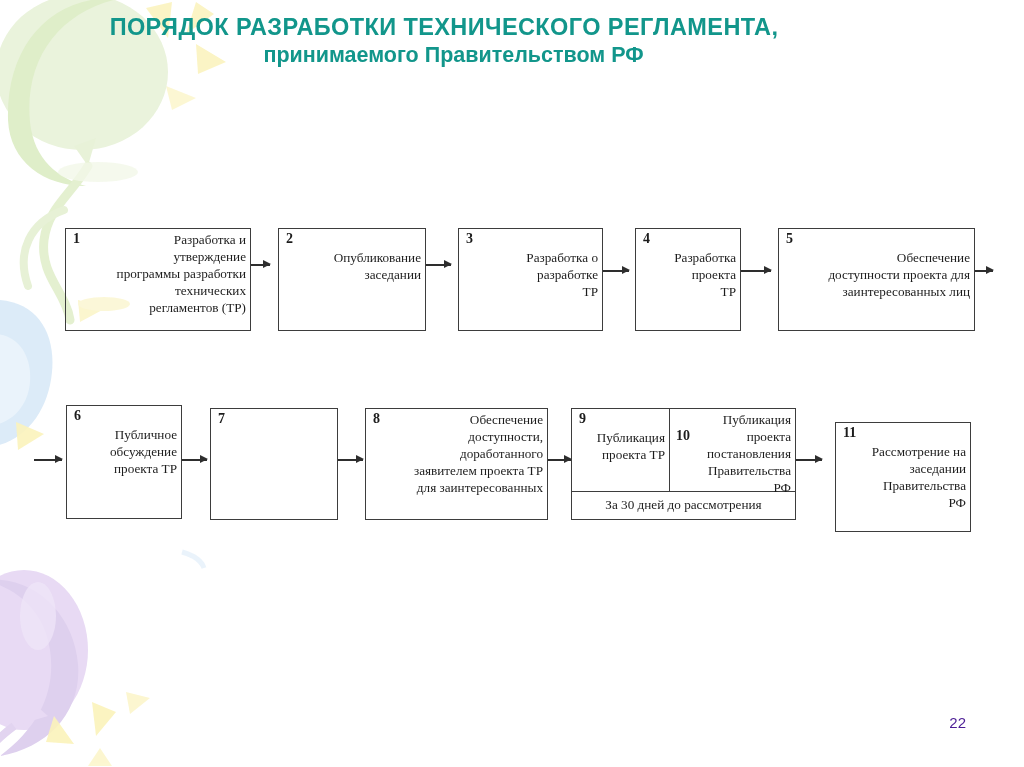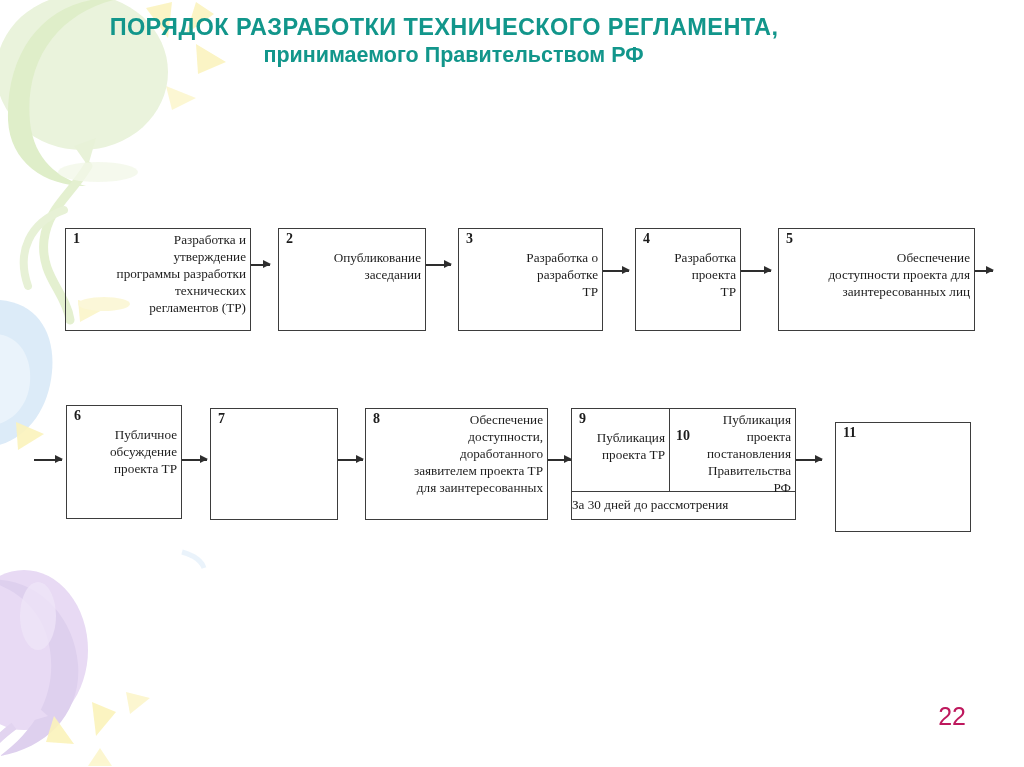--- a/index.html
+++ b/index.html
@@ -106,20 +106,21 @@
     position: absolute;
     height: 1.4px;
     background: #3d3d3d;
   }
   .group-cell {
     position: absolute;
     box-sizing: border-box;
   }
   .group-footer {
     position: absolute;
+    text-align: center;
     font-family: "Liberation Serif", serif;
     font-size: 13.2px;
     color: #1c1c1c;
     line-height: 1.2;
   }
 
   
   .arrow {
     position: absolute;
     height: 1.5px;
@@ -135,22 +136,22 @@
     border-top: 4.4px solid transparent;
     border-bottom: 4.4px solid transparent;
   }
 
   
   #page-number {
     position: absolute;
     right: 58px;
     bottom: 36px;
     font-family: "Liberation Sans", sans-serif;
-    font-size: 25px;
-    color: #be185d;
+    font-size: 15px;
+    color: #4c1d95;
     z-index: 3;
   }
 </style>
 </head>
 <body>
 
 <svg id="decor" viewBox="0 0 1024 767" xmlns="http://www.w3.org/2000/svg">
 
   <g opacity="0.85">
     <polygon points="146,8 172,2 168,38" fill="#fbf3bb"></polygon>
@@ -299,17 +300,21 @@
 Правительства РФ</span>
     </div>
 
     <div class="group-footer" style="left:0; top:88px; width:223px;">За 30 дней до рассмотрения</div>
   </div>
 
   <div class="arrow" style="left:796px; top:459px; width:26px;"></div>
 
   <div class="node" style="left:826px; top:422px; width:136px; height:110px;margin-left:9px;">
     <span class="node-num">11</span>
+    <span class="node-text text-below">Рассмотрение на
+заседании
+Правительства
+РФ</span>
   </div>
 
 </div>
 
 <div id="page-number">22</div>
 
 </body></html>

